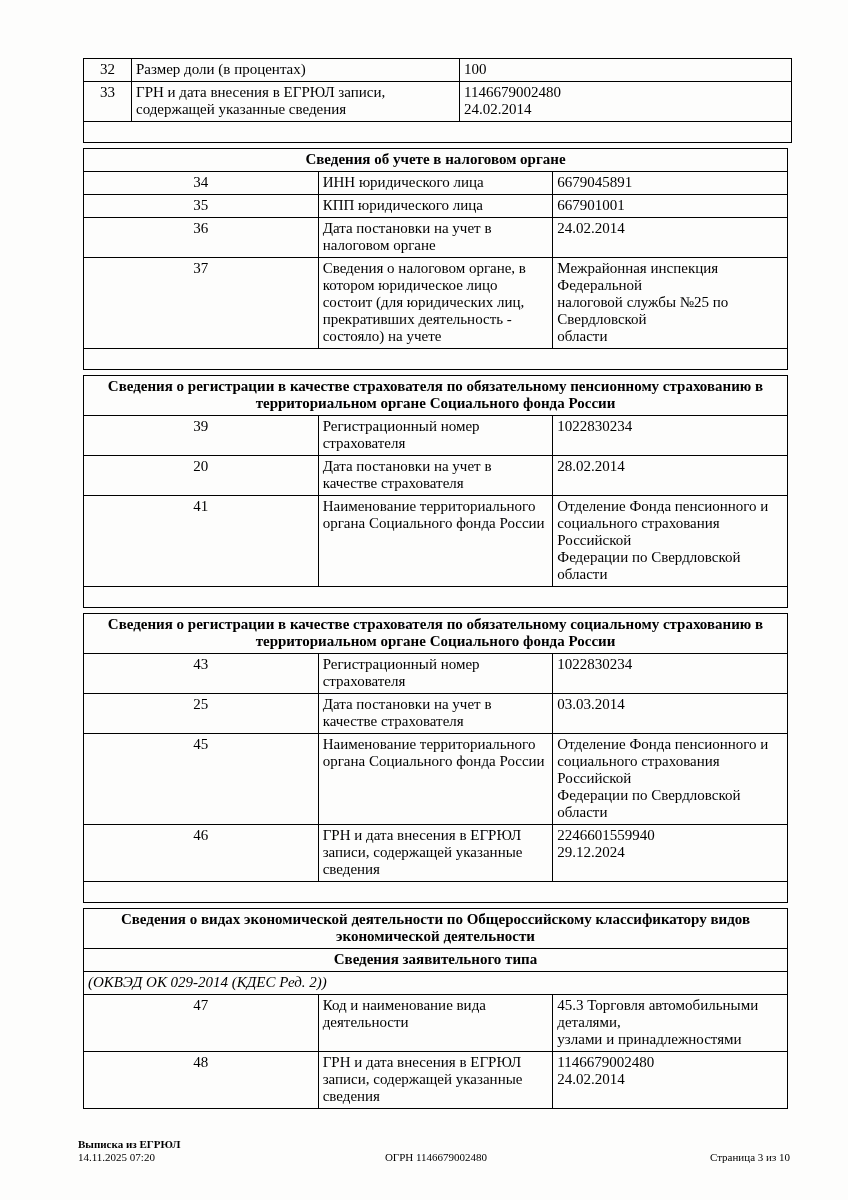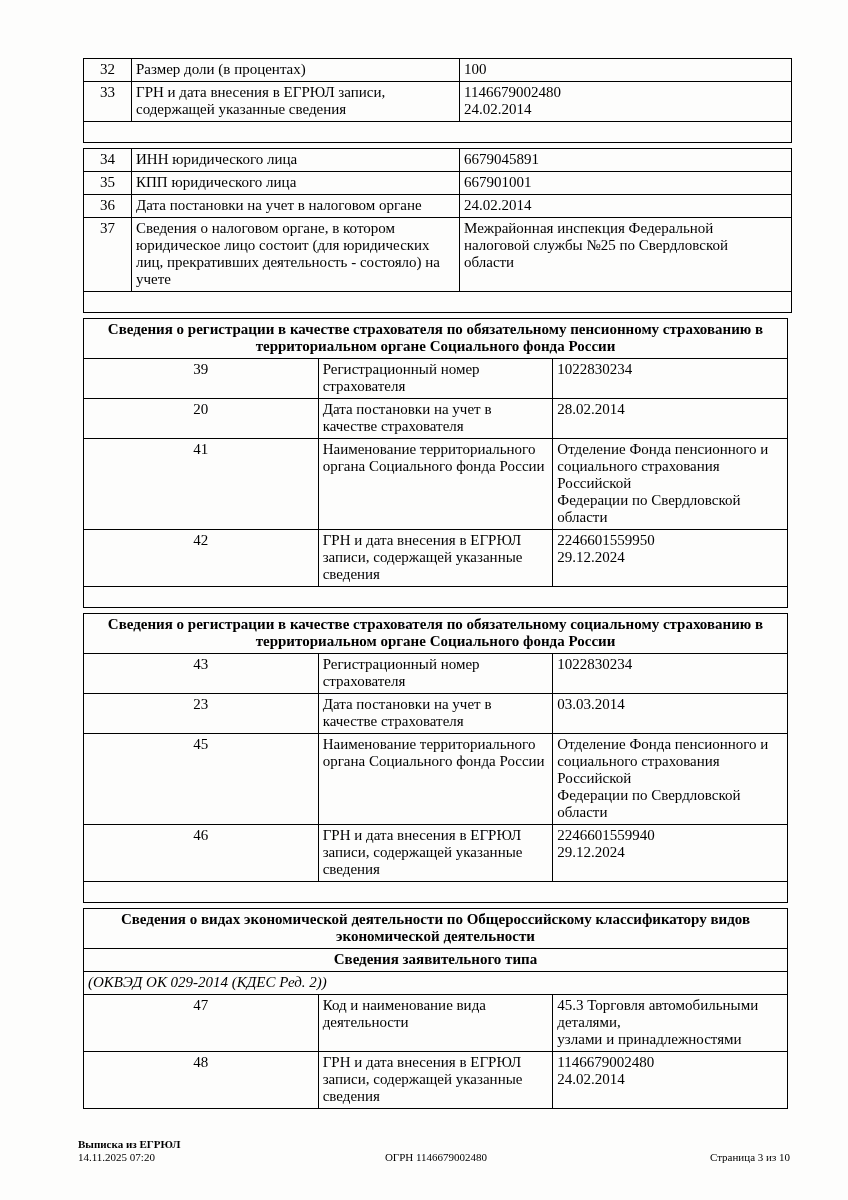--- a/index.html
+++ b/index.html
@@ -96,20 +96,23 @@
 24.02.2014</td>
       </tr>
       <tr class="spacer-row">
         <td colspan="3"></td>
       </tr>
     </tbody>
       </table>
 
     <table class="doc">
       <tbody>
+          <tr>
+        <td colspan="3" class="hdr">Сведения об учете в налоговом органе</td>
+      </tr>
       <tr>
         <td class="c-num">34</td>
         <td class="c-label">ИНН юридического лица</td>
         <td class="c-value">6679045891</td>
       </tr>
       <tr>
         <td class="c-num">35</td>
         <td class="c-label">КПП юридического лица</td>
         <td class="c-value">667901001</td>
       </tr>
@@ -146,44 +149,38 @@
         <td class="c-label">Дата постановки на учет в качестве страхователя</td>
         <td class="c-value">28.02.2014</td>
       </tr>
       <tr>
         <td class="c-num">41</td>
         <td class="c-label">Наименование территориального органа Социального фонда России</td>
         <td class="c-value">Отделение Фонда пенсионного и
 социального страхования Российской
 Федерации по Свердловской области</td>
       </tr>
-      <tr>
-        <td class="c-num">42</td>
-        <td class="c-label">ГРН и дата внесения в ЕГРЮЛ записи, содержащей указанные сведения</td>
-        <td class="c-value">2246601559950
-29.12.2024</td>
-      </tr>
       <tr class="spacer-row">
         <td colspan="3"></td>
       </tr>
     </tbody>
       </table>
 
     <table class="doc">
       <tbody>
           <tr>
         <td colspan="3" class="hdr">Сведения о регистрации в качестве страхователя по обязательному социальному страхованию в территориальном органе Социального фонда России</td>
       </tr>
       <tr>
         <td class="c-num">43</td>
         <td class="c-label">Регистрационный номер страхователя</td>
         <td class="c-value">1022830234</td>
       </tr>
       <tr>
-        <td class="c-num">23</td>
+        <td class="c-num">25</td>
         <td class="c-label">Дата постановки на учет в качестве страхователя</td>
         <td class="c-value">03.03.2014</td>
       </tr>
       <tr>
         <td class="c-num">45</td>
         <td class="c-label">Наименование территориального органа Социального фонда России</td>
         <td class="c-value">Отделение Фонда пенсионного и
 социального страхования Российской
 Федерации по Свердловской области</td>
       </tr>

